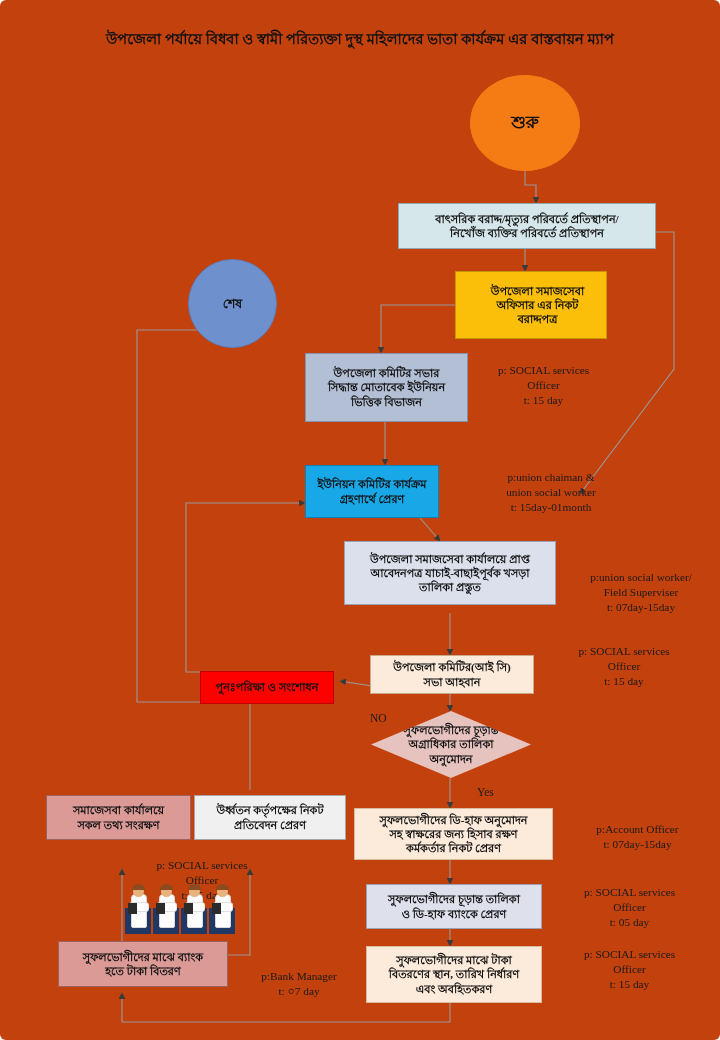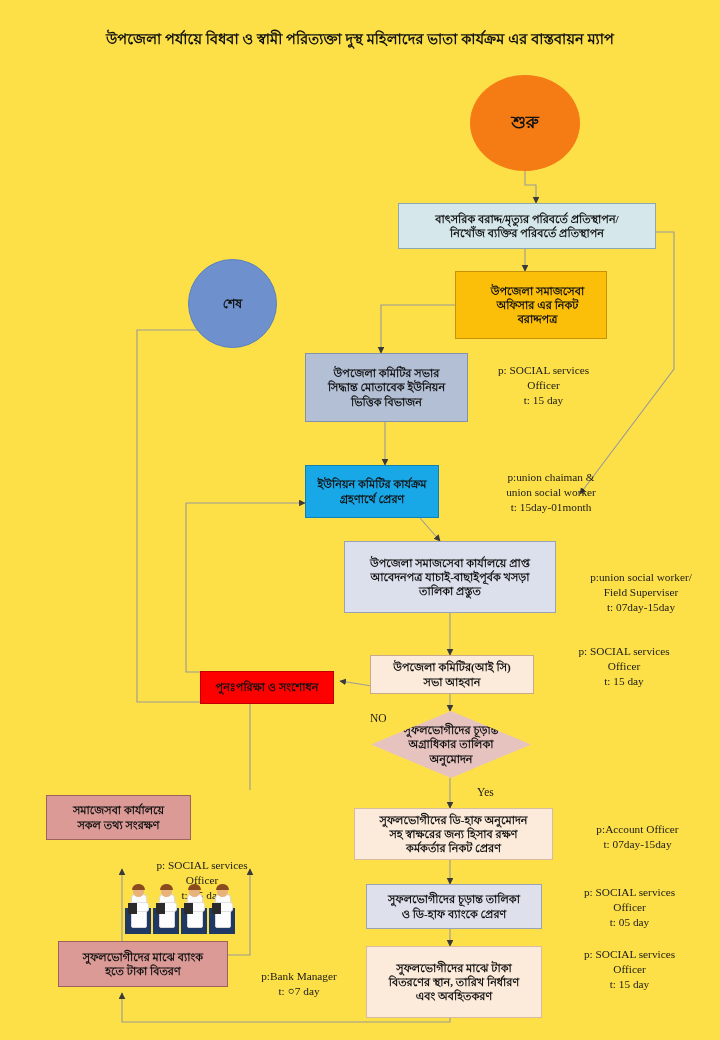--- a/index.html
+++ b/index.html
@@ -1,20 +1,20 @@
 <!DOCTYPE html>
 <html><head>
 <meta charset="utf-8">
 <style>
   html,body{margin:0;padding:0;background:#ffffff;}
   body{
     font-family:"Liberation Sans","DejaVu Sans",sans-serif;
     width:720px;height:1040px;position:relative;overflow:hidden;
   }
-  #stage{position:relative;width:720px;height:1040px;background:#fde047;}
+  #stage{position:relative;width:720px;height:1040px;background:#c2410c;border-radius:6px;}
 
   .title{
     position:absolute;left:0;top:28px;width:720px;text-align:center;
     font-family:"Liberation Serif","DejaVu Serif",serif;
     font-size:14.5px;font-weight:700;color:#111;letter-spacing:.1px;
     white-space:nowrap;
   }
 
   
   .node{
@@ -158,21 +158,21 @@
 t: 15 day</div>
 
   <div class="node n-azure" style="left:305px;top:465px;width:134px;height:53px;">
     <span>ইউনিয়ন কমিটির কার্যক্রম
 গ্রহণার্থে প্রেরণ</span>
   </div>
   <div class="anno" style="left:476px;top:470px;width:150px;">p:union  chaiman &amp;
 union social worker
 t: 15day-01month</div>
 
-  <div class="node n-lavender" style="left:344px;top:541px;width:212px;height:72px;">
+  <div class="node n-lavender" style="left:344px;top:541px;width:212px;height:64px;">
     <span>উপজেলা সমাজসেবা কার্যালয়ে প্রাপ্ত
 আবেদনপত্র যাচাই-বাছাইপূর্বক খসড়া
 তালিকা প্রস্তুত</span>
   </div>
   <div class="anno" style="left:565px;top:570px;width:152px;">p:union social worker/
 Field Superviser
 t: 07day-15day</div>
 
   <div class="node n-cream" style="left:370px;top:655px;width:164px;height:39px;">
     <span>উপজেলা কমিটির(আই সি)
@@ -195,20 +195,24 @@
   </div>
 
   <div class="node n-rose" style="left:46px;top:795px;width:145px;height:45px;">
     <span>সমাজেসবা কার্যালয়ে
 সকল তথ্য সংরক্ষণ</span>
   </div>
   <div class="anno" style="left:127px;top:858px;width:150px;">p: SOCIAL services
 Officer
 t: ০5 day</div>
 
+  <div class="node n-grey" style="left:194px;top:795px;width:152px;height:45px;">
+    <span>উর্ধ্বতন কর্তৃপক্ষের নিকট
+প্রতিবেদন প্রেরণ</span>
+  </div>
 
   <div class="people" style="left:125px;top:882px;">
     <div class="person">
       <div class="p-desk"></div>
         <div class="p-body"></div>
         <div class="p-arm"></div>
       <div class="p-book"></div>
         <div class="p-head"></div>
         <div class="p-hair"></div>
     </div>
@@ -254,21 +258,21 @@
 t: 07day-15day</div>
 
   <div class="node n-periw" style="left:366px;top:884px;width:176px;height:45px;">
     <span>সুফলভোগীদের চূড়ান্ত তালিকা
 ও ডি-হাফ ব্যাংকে প্রেরণ</span>
   </div>
   <div class="anno" style="left:552px;top:885px;width:155px;">p: SOCIAL services
 Officer
 t: 05 day</div>
 
-  <div class="node n-cream2" style="left:366px;top:946px;width:176px;height:72px;">
+  <div class="node n-cream2" style="left:366px;top:946px;width:176px;height:57px;">
     <span>সুফলভোগীদের মাঝে টাকা
 বিতরণের স্থান, তারিখ নির্ধারণ
 এবং অবহিতকরণ</span>
   </div>
   <div class="anno" style="left:552px;top:947px;width:155px;">p: SOCIAL services
 Officer
 t: 15 day</div>
 
 </div>
 

